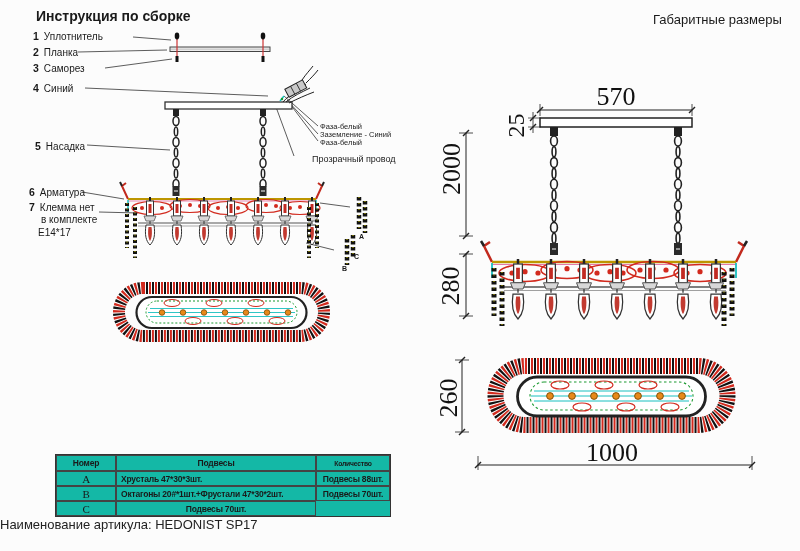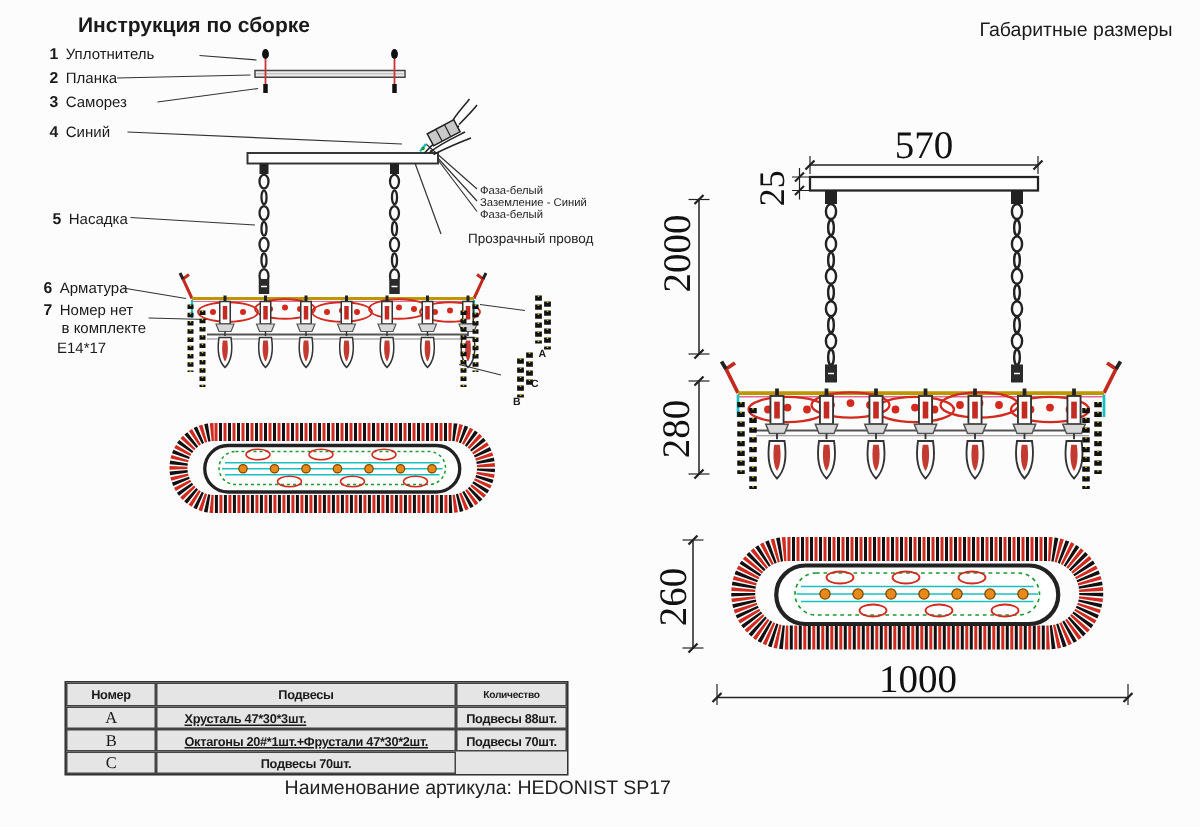--- a/index.html
+++ b/index.html
@@ -9,30 +9,30 @@
   .title-l{font-size:14px;font-weight:bold;}
   .title-r{font-size:13px;}
   .part{font-size:10px;display:flex;gap:5px;align-items:baseline;}
   .part b{font-size:10.5px;}
   .part7x{font-size:10px;}
   .wire{font-size:7.5px;color:#222;}
   .strand-letter{font-size:7px;font-weight:bold;}
   .dim{font-family:"Liberation Serif",serif;font-size:26px;color:#111;text-align:center;width:80px;}
   .dim-v{transform:rotate(-90deg);}
   .dim-25{font-size:24px;width:40px;}
-  .ptable{position:absolute;left:43px;top:454px;display:grid;
-          grid-template-columns:60px 200px 74px;border:1.4px solid #333;background:#e5e5e5;}
+  .ptable{position:absolute;left:55px;top:454px;display:grid;
+          grid-template-columns:60px 200px 74px;border:1.4px solid #333;background:#14b8a6;}
   .ptable .cell{border:0.8px solid #444;display:flex;align-items:center;justify-content:center;
           font-size:8.5px;font-weight:bold;letter-spacing:-0.2px;overflow:hidden;}
   .ptable .h{height:14px;}
   .ptable .r{height:13px;}
   .ptable .qty-h{font-size:6.8px;}
   .ptable .numcell{font-family:"Liberation Serif",serif;font-size:11px;font-weight:normal;}
-  .ptable .pcell{justify-content:flex-start;padding-left:18px;text-decoration:underline;}
-  .footer{left:0;top:517px;width:637px;text-align:center;font-size:13px;color:#222;}
+  .ptable .pcell{justify-content:flex-start;padding-left:4px;}
+  .footer{left:0;top:517px;width:637px;font-size:13px;color:#222;}
   svg{position:absolute;left:0;top:0;}
 </style>
 </head>
 <body>
 
 <svg width="800" height="551" viewBox="0 0 800 551">
   <defs>
     <g id="chain7">
       <ellipse cx="0" cy="0" rx="3" ry="4.6" fill="none" stroke="#222" stroke-width="1.5"></ellipse>
       <ellipse cx="0" cy="10.5" rx="1.7" ry="4.6" fill="none" stroke="#222" stroke-width="1.5"></ellipse>
@@ -336,21 +336,21 @@
     <g stroke="#222">
       <line x1="478" y1="456" x2="478" y2="470" stroke-width="0.8"></line>
       <line x1="752" y1="456" x2="752" y2="470" stroke-width="0.8"></line>
       <line x1="478" y1="465" x2="752" y2="465" stroke-width="1"></line>
       <line x1="475" y1="468" x2="481" y2="462" stroke-width="1.5"></line>
       <line x1="749" y1="468" x2="755" y2="462" stroke-width="1.5"></line>
     </g>
   </g>
 </svg>
 
-<div class="abs title-l" style="left:40px;top:8px;padding-left:12px;">Инструкция по сборке</div>
+<div class="abs title-l" style="left:24px;top:8px;padding-left:12px;">Инструкция по сборке</div>
 <div class="abs title-r" style="left:653px;top:12px;">Габаритные размеры</div>
 
 <div class="abs part" style="left:33px;top:30px;">
   <b>1</b>
   <span>Уплотнитель</span>
 </div>
 <div class="abs part" style="left:33px;top:46px;">
   <b>2</b>
   <span>Планка</span>
 </div>
@@ -365,21 +365,21 @@
 <div class="abs part" style="left:35px;top:140px;">
   <b>5</b>
   <span>Насадка</span>
 </div>
 <div class="abs part" style="left:29px;top:186px;">
   <b>6</b>
   <span>Арматура</span>
 </div>
 <div class="abs part" style="left:29px;top:201px;">
   <b>7</b>
-  <span>Номер нет</span>
+  <span>Клемма нет</span>
 </div>
 <div class="abs part7x" style="left:41px;top:214px;">в комплекте</div>
 <div class="abs part7x" style="left:38px;top:227px;">Е14*17</div>
 
 <div class="abs wire" style="left:320px;top:122px;">Фаза-белый</div>
 <div class="abs wire" style="left:320px;top:130px;">Заземление - Синий</div>
 <div class="abs wire" style="left:320px;top:138px;">Фаза-белый</div>
 <div class="abs wire" style="left:294px;top:154px;font-size:9px;padding-left:18px;">Прозрачный провод</div>
 
 <div class="abs strand-letter" style="left:359px;top:233px;">А</div>

